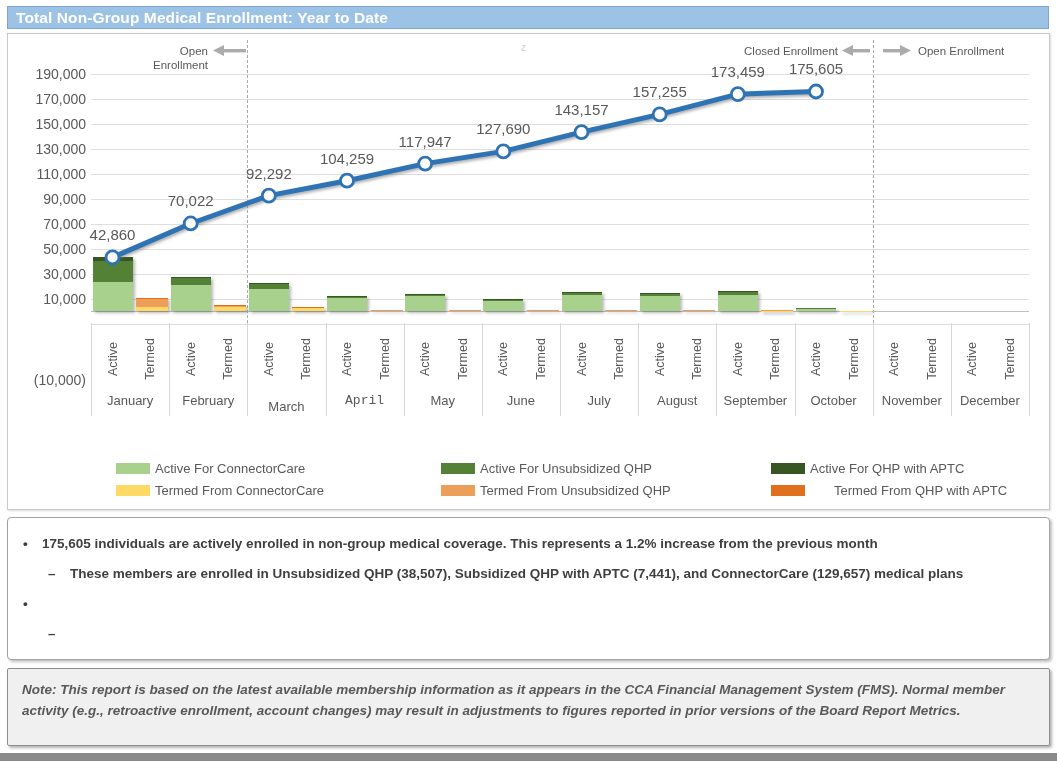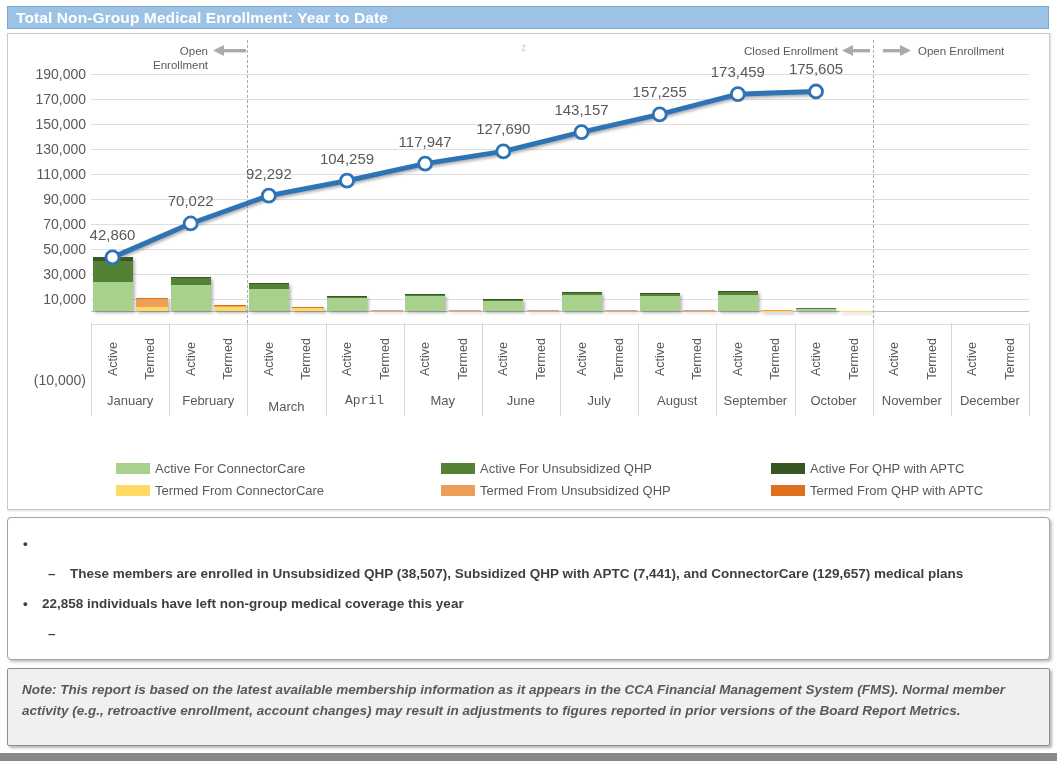--- a/index.html
+++ b/index.html
@@ -302,38 +302,38 @@
           <span class="legend-label">Active For QHP with APTC</span>
         </div>
         <div class="legend-item" style="left: 108px; top: 449px;">
           <span class="legend-swatch" style="background: rgb(255, 217, 102);"></span>
           <span class="legend-label">Termed From ConnectorCare</span>
         </div>
         <div class="legend-item" style="left: 433px; top: 449px;">
           <span class="legend-swatch" style="background: rgb(237, 158, 88);"></span>
           <span class="legend-label">Termed From Unsubsidized QHP</span>
         </div>
-        <div class="legend-item" style="left: 763px; top: 449px;">
+        <div class="legend-item" style="left: 763px; top: 449px; gap: 24px;">
           <span class="legend-swatch" style="background: rgb(224, 112, 30);"></span>
           <span class="legend-label">Termed From QHP with APTC</span>
         </div>
       </div>
   </div>
 
   <div id="bullets-panel">
     <div class="bullet-row">
       <span class="bullet-marker">•</span>
+      <span>175,605 individuals are actively enrolled in non-group medical coverage. This represents a 1.2% increase from the previous month</span>
     </div>
     <div class="bullet-row sub-row">
       <span class="bullet-marker">–</span>
       <span>These members are enrolled in Unsubsidized QHP (38,507), Subsidized QHP with APTC (7,441), and ConnectorCare (129,657) medical plans</span>
     </div>
     <div class="bullet-row">
       <span class="bullet-marker">•</span>
-      <span>22,858 individuals have left non-group medical coverage this year</span>
     </div>
     <div class="bullet-row sub-row">
       <span class="bullet-marker">–</span>
     </div>
   </div>
 
   <div id="note-panel">
     <span>Note: This report is based on the latest available membership information as it appears in the CCA Financial Management System (FMS). Normal member activity (e.g., retroactive enrollment, account changes) may result in adjustments to figures reported in prior versions of the Board Report Metrics.</span>
   </div>
 

